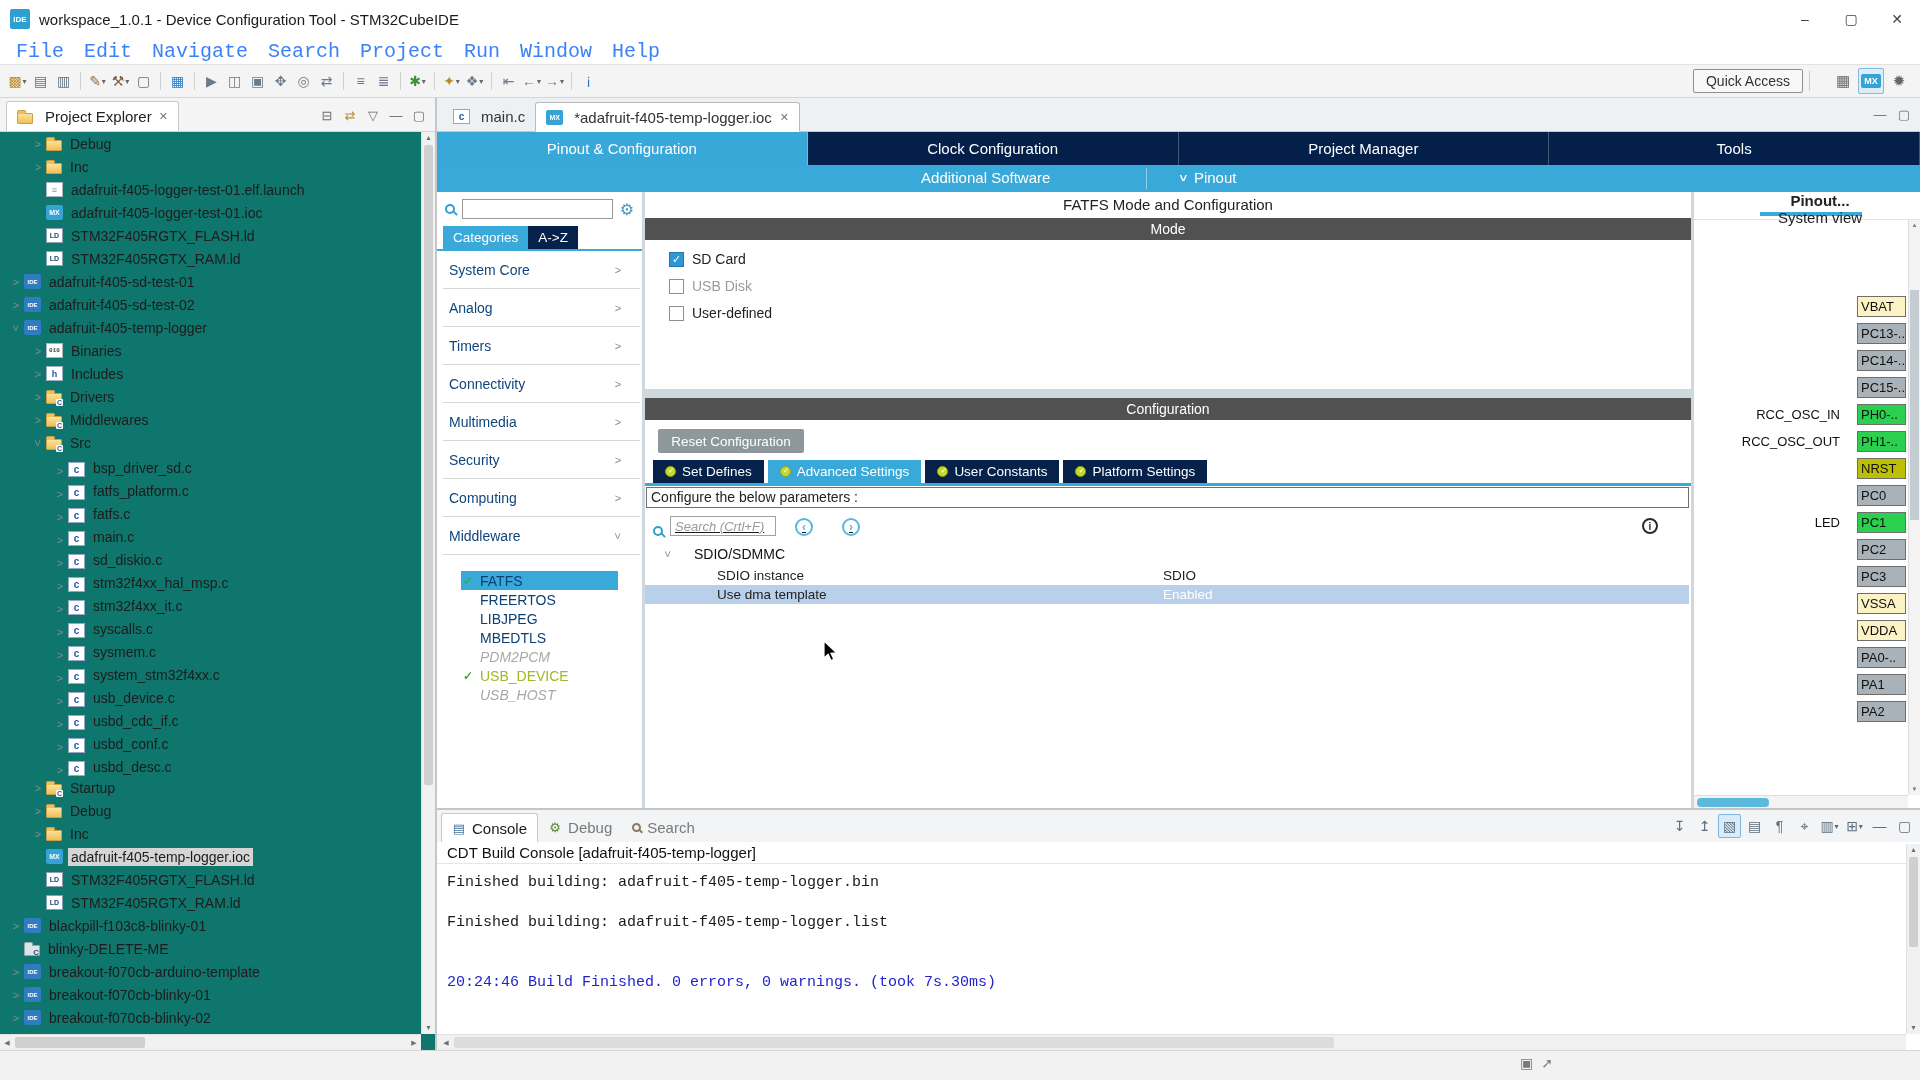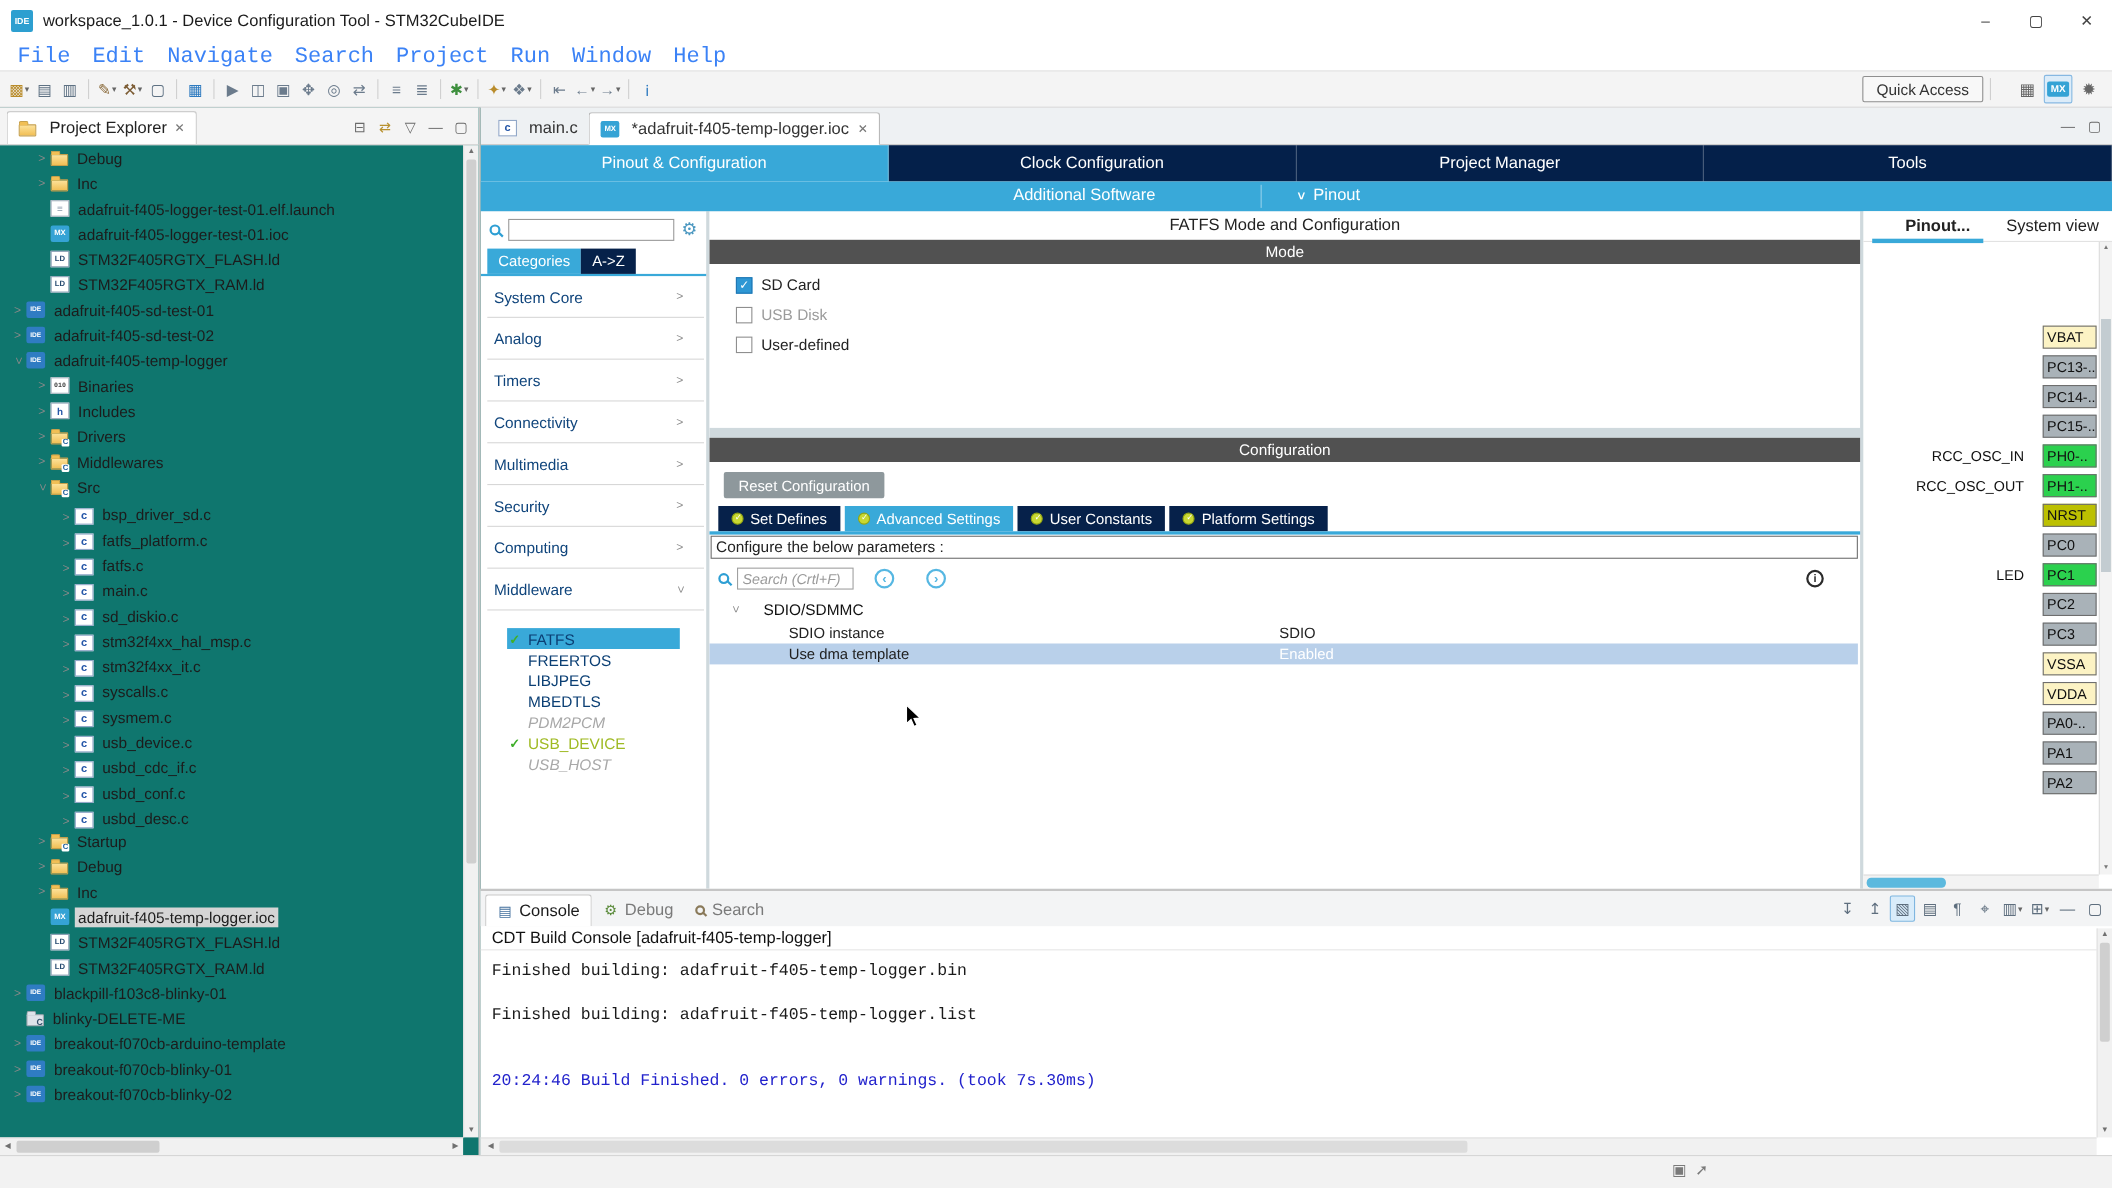--- a/index.html
+++ b/index.html
@@ -158,42 +158,42 @@
   .resetbtn { position:absolute; top:9px; left:13px; width:146px; height:24px; background:#8e989c; color:#fff;
               font-size:13.5px; display:flex; align-items:center; justify-content:center; border-radius:2px; }
   .stabs { position:absolute; top:40px; left:8px; display:flex; gap:4px; }
   .stab { height:23px; background:#06214a; color:#fff; font-size:13.5px; display:flex; align-items:center; gap:6px; padding:0 12px; }
   .stab.active { background:#39a9d9; }
   .stdot { width:11px; height:11px; border-radius:50%; background:#c8d832; border:1px solid #93a512; position:relative; flex:none; }
   .stdot::after { content:"✓"; position:absolute; color:#fff; font-size:8px; left:2px; top:-1px; }
   .stab-underline { position:absolute; top:63px; left:0; right:0; height:3px; background:#39a9d9; }
   .caption { position:absolute; top:67px; left:1px; right:2px; height:21px; border:1px solid #6f6f6f;
              font-size:14px; line-height:19px; padding-left:4px; color:#222; }
-  .srow { position:absolute; top:96px; left:8px; display:flex; align-items:center; }
+  .srow { position:absolute; top:96px; left:8px; display:flex; align-items:flex-end;text-decoration:underline; }
   .srow input { width:106px; height:20px; border:1px solid #a0a0a0; font-size:13px; font-style:italic; padding:0 4px;
                 margin-left:7px; font-family:"Liberation Sans",sans-serif; }
   .srow input::placeholder { color:#9a9a9a; }
   .cirbtn { width:18px; height:18px; border-radius:50%; border:2px solid #56b7e2; color:#56b7e2; display:flex;
             align-items:center; justify-content:center; font-size:12px; font-weight:bold; }
   .cirbtn.b1 { margin-left:19px; }
   .cirbtn.b2 { margin-left:29px; }
   .info { position:absolute; top:98px; right:33px; width:16px; height:16px; border-radius:50%; border:2px solid #2b2b2b;
           color:#2b2b2b; display:flex; align-items:center; justify-content:center; font-size:10px; font-weight:bold; }
   .info::before { content:"i"; }
   .pgroup { position:absolute; top:126px; left:15px; display:flex; align-items:center; gap:18px; font-size:14px; color:#111; }
   .params { position:absolute; top:146px; left:0; right:2px; }
   .prow { height:19px; display:flex; align-items:center; font-size:13.5px; color:#222; }
   .pname { flex:0 0 518px; padding-left:72px; }
   .prow.selected { background:#b9d0ea; }
   .prow.selected .pval { color:#fff; }
 
   
   .pinout-pane { width:226px; background:#fff; position:relative; flex:none; }
   .pohead { height:28px; position:relative; border-bottom:1px solid #e2e2e2; display:flex; align-items:center;
-            justify-content:space-between; padding:0 12px 0 38px; }
+            justify-content:space-between; padding:0 12px 0 38px;flex-direction:column; }
   .ptab { position:relative; font-size:15px; color:#222; }
   .ptab.active { font-weight:bold; }
   .ptab.active::after { content:""; position:absolute; left:-30px; right:-12px; bottom:-7px; height:4px; background:#39a9d9; }
   .pocanvas { position:absolute; top:28px; left:0; right:12px; bottom:13px; overflow:hidden; }
   .pins { position:absolute; top:76px; right:2px; width:49px; }
   .pin { height:21px; margin-bottom:6px; border:1px solid #6e6e6e; font-size:13px; line-height:19px; padding-left:3px;
          color:#111; white-space:nowrap; overflow:hidden; }
   .pin[data-k="cream"] { background:#fcf3c4; }
   .pin[data-k="gray"]  { background:#a9b2b8; }
   .pin[data-k="green"] { background:#2bd14e; }
@@ -589,20 +589,25 @@
           <span class="fic" data-icon="c"></span>
           <span class="tlabel">syscalls.c</span>
         </div>
 
         <div class="trow" data-lv="2" title="sysmem.c">
           <span class="chev" data-ch="r"></span>
           <span class="fic" data-icon="c"></span>
           <span class="tlabel">sysmem.c</span>
         </div>
 
+        <div class="trow" data-lv="2" title="system_stm32f4xx.c">
+          <span class="chev" data-ch="r"></span>
+          <span class="fic" data-icon="c"></span>
+          <span class="tlabel">system_stm32f4xx.c</span>
+        </div>
 
         <div class="trow" data-lv="2" title="usb_device.c">
           <span class="chev" data-ch="r"></span>
           <span class="fic" data-icon="c"></span>
           <span class="tlabel">usb_device.c</span>
         </div>
 
         <div class="trow" data-lv="2" title="usbd_cdc_if.c">
           <span class="chev" data-ch="r"></span>
           <span class="fic" data-icon="c"></span>

